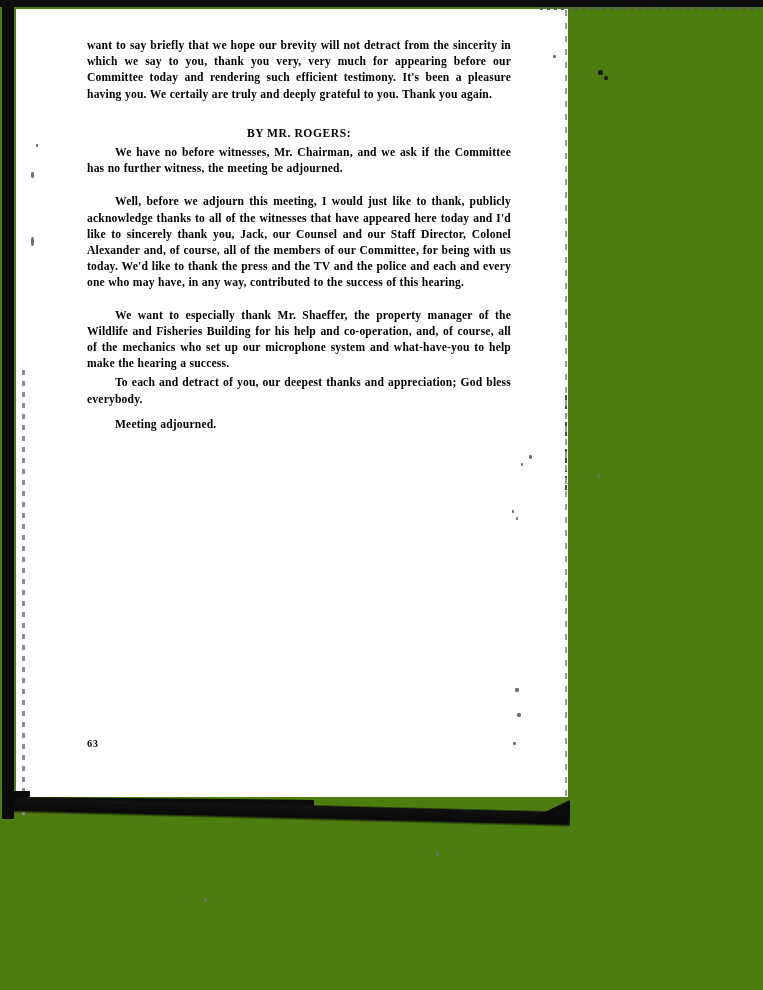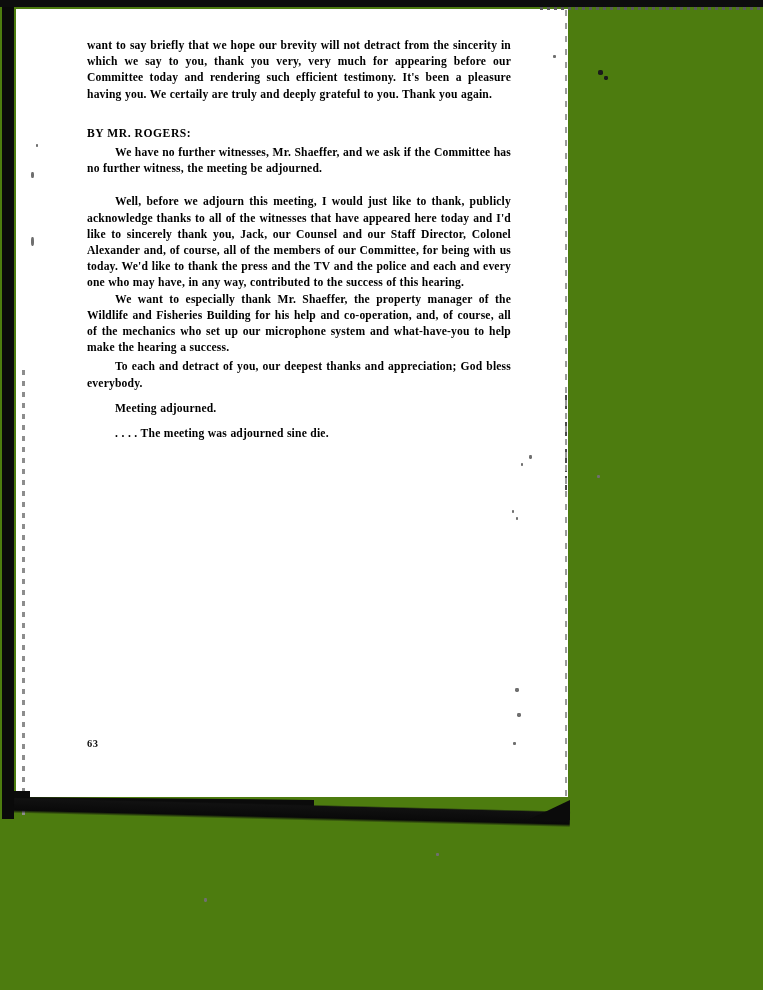--- a/index.html
+++ b/index.html
@@ -150,33 +150,33 @@
     font-size: 11.6px;
     line-height: 16.2px;
     text-align: justify;
     text-align-last: left;
     letter-spacing: 0.18px;
     word-spacing: 0.3px;
     font-weight: 600;
   }
 
   .para.indent { text-indent: 28px; }
-  .para.tight { margin-top: 0; }
+  .para.tight { margin-top: 16px; }
 
   .gap-lg { height: 14px; }
   .gap-md { height: 9px; }
   .gap-sm { height: 3px; }
 
   .speaker-head {
     margin: 0;
     font-size: 11.6px;
     line-height: 16.2px;
     font-weight: 700;
     letter-spacing: 0.55px;
-    text-align: left;
+    text-align: center;
   }
 
   .page-number {
     position: absolute;
     left: 0;
     top: 700px;
     width: 424px;
     text-align: left;
     font-size: 10.5px;
     font-weight: 700;
@@ -233,39 +233,38 @@
 
     <div class="gap-md"></div>
 
 
     <div class="gap-lg"></div>
 
     <p class="speaker-head">BY MR. ROGERS:</p>
 
     <div class="gap-sm"></div>
 
-    <p class="para indent">We have no further witnesses, Mr. Shaeffer, and we ask if the Committee has no further witness, the meeting be adjourned.</p>
+    <p class="para indent">We have no before witnesses, Mr. Chairman, and we ask if the Committee has no further witness, the meeting be adjourned.</p>
 
     <div class="gap-lg"></div>
 
 
     <div class="gap-sm"></div>
 
     <p class="para indent">Well, before we adjourn this meeting, I would just like to thank, publicly acknowledge thanks to all of the witnesses that have appeared here today and I'd like to sincerely thank you, Jack, our Counsel and our Staff Director, Colonel Alexander and, of course, all of the members of our Committee, for being with us today. We'd like to thank the press and the TV and the police and each and every one who may have, in any way, contributed to the success of this hearing.</p>
 
     <p class="para indent tight">We want to especially thank Mr. Shaeffer, the property manager of the Wildlife and Fisheries Building for his help and co-operation, and, of course, all of the mechanics who set up our microphone system and what-have-you to help make the hearing a success.</p>
 
     <div class="gap-sm"></div>
 
     <p class="para indent">To each and detract of you, our deepest thanks and appreciation; God bless everybody.</p>
 
     <div class="gap-md"></div>
 
     <p class="para indent">Meeting adjourned.</p>
 
     <div class="gap-md"></div>
 
-    <p class="para indent">.  .  .  .  The meeting was adjourned sine die.</p>
 
     <div class="page-number">63</div>
 
   </div>
 </div>
 
 </body></html>

